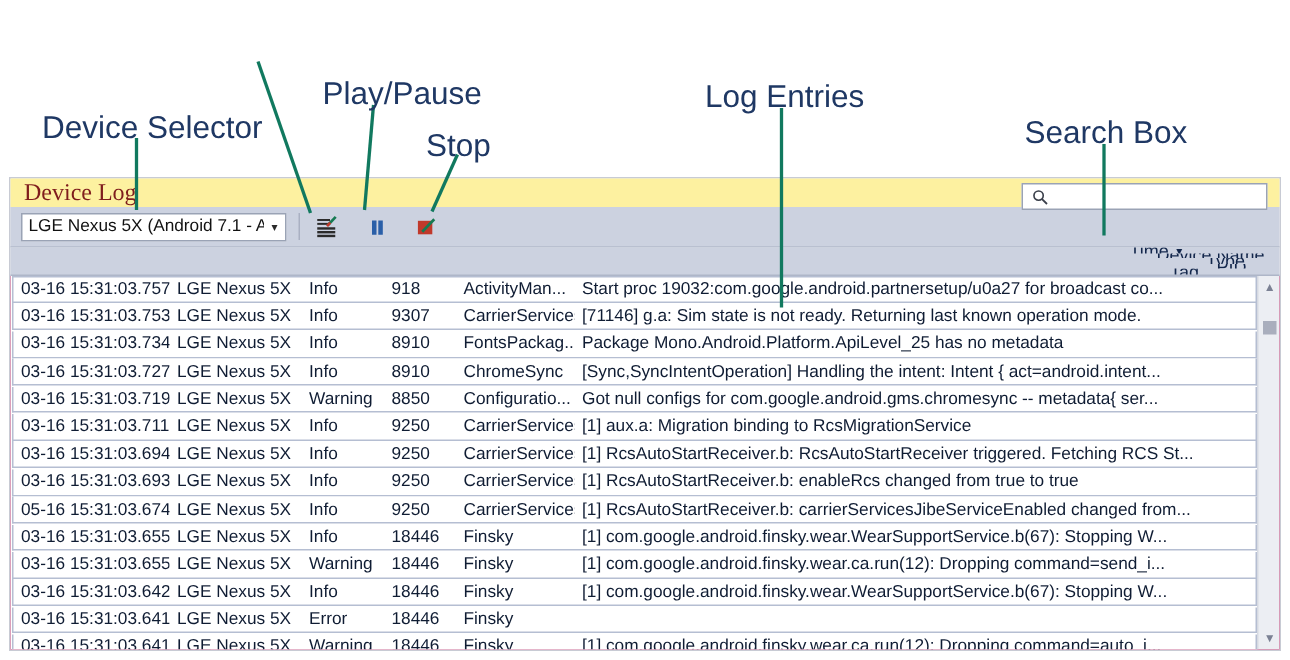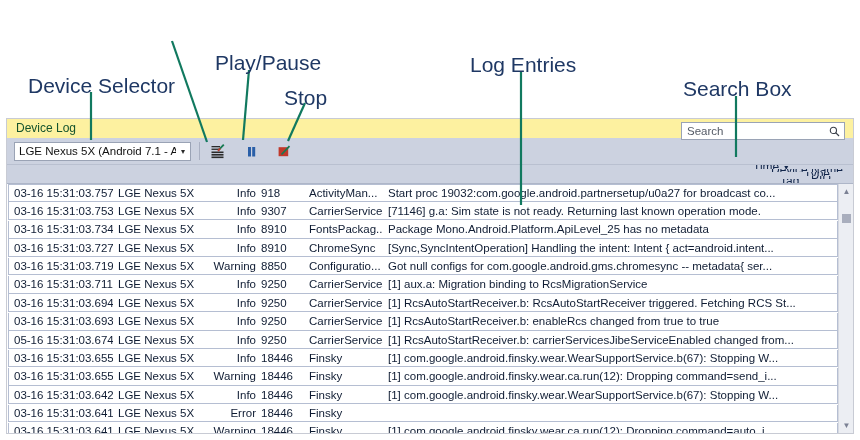--- a/index.html
+++ b/index.html
@@ -40,22 +40,22 @@
   
   #title-bar{
     height:19px;
     background:#fdf1a0;
     display:flex;align-items:center;
     padding:0 4px 0 9px;
     box-sizing:border-box;
     position:relative;
   }
   #title-bar .title-text{
-    font-size:12px;color:#14532d;
-    font-family:Liberation Sans, sans-serif;
+    font-size:16px;color:#7f1d1d;
+    font-family:Liberation Serif, serif;
     line-height:19px;
   }
   #title-bar .win-btns{
     margin-left:auto;display:flex;align-items:center;gap:9px;
     padding-right:3px;
   }
   .win-btn{
     color:#2c2c2c;font-size:11px;line-height:11px;
     width:12px;text-align:center;cursor:default;
   }
@@ -147,21 +147,21 @@
   .row .cell{
     padding-left:5px;
     box-sizing:border-box;
     white-space:nowrap;
     overflow:hidden;
     text-overflow:clip;
     font-family:"Liberation Sans", sans-serif;
   }
   .cell.time{width:104px;}
   .cell.device{width:88px;}
-  .cell.type{width:55px;text-align:right;}
+  .cell.type{width:55px;}
   .cell.pid{width:48px;}
   .cell.tag{width:79px;}
   .cell.msg{flex:1;}
 
   
   .hcol-time{width:106px;}
   .hcol-device{width:88px;margin-left:28px;}
   .hcol-type{width:55px;}
   .hcol-pid{width:48px;}
   .hcol-tag{width:79px;}
@@ -264,21 +264,20 @@
     <span style="width:6px;display:inline-block;"></span>
 
     <div class="tb-btn">
       <svg width="15" height="15" viewBox="0 0 15 15">
         <rect x="2.6" y="3.2" width="9.6" height="9" fill="#c0392b"></rect>
         <path d="M5.5 10.5 L13.5 2.2" stroke="#167a52" stroke-width="1.8"></path>
       </svg>
     </div>
 
     <div id="search-box">
-      <span class="ph">Search</span>
       <span class="mag">
         <svg width="11" height="11" viewBox="0 0 11 11">
           <circle cx="4.4" cy="4.4" r="3.1" fill="none" stroke="#3a3f4a" stroke-width="1.1"></circle>
           <path d="M6.7 6.7 L10 10" stroke="#3a3f4a" stroke-width="1.2"></path>
         </svg>
       </span>
     </div>
   </div>
 
   <div id="grid-header">

